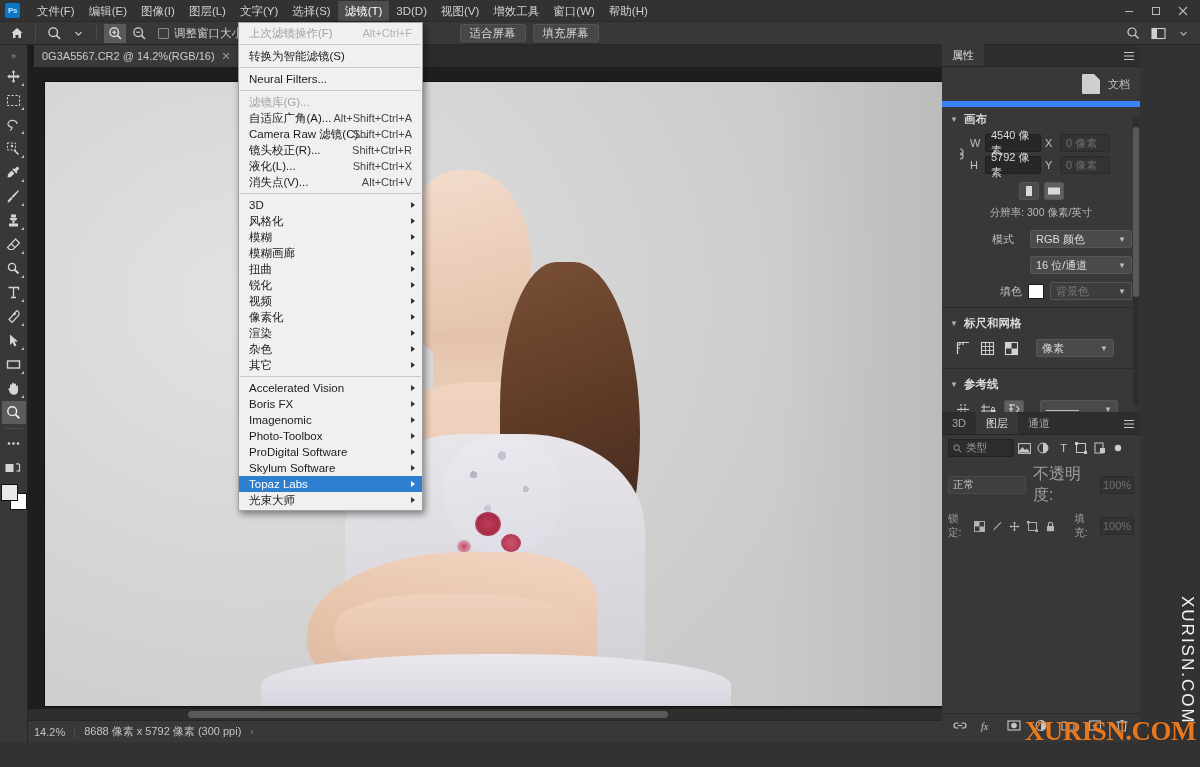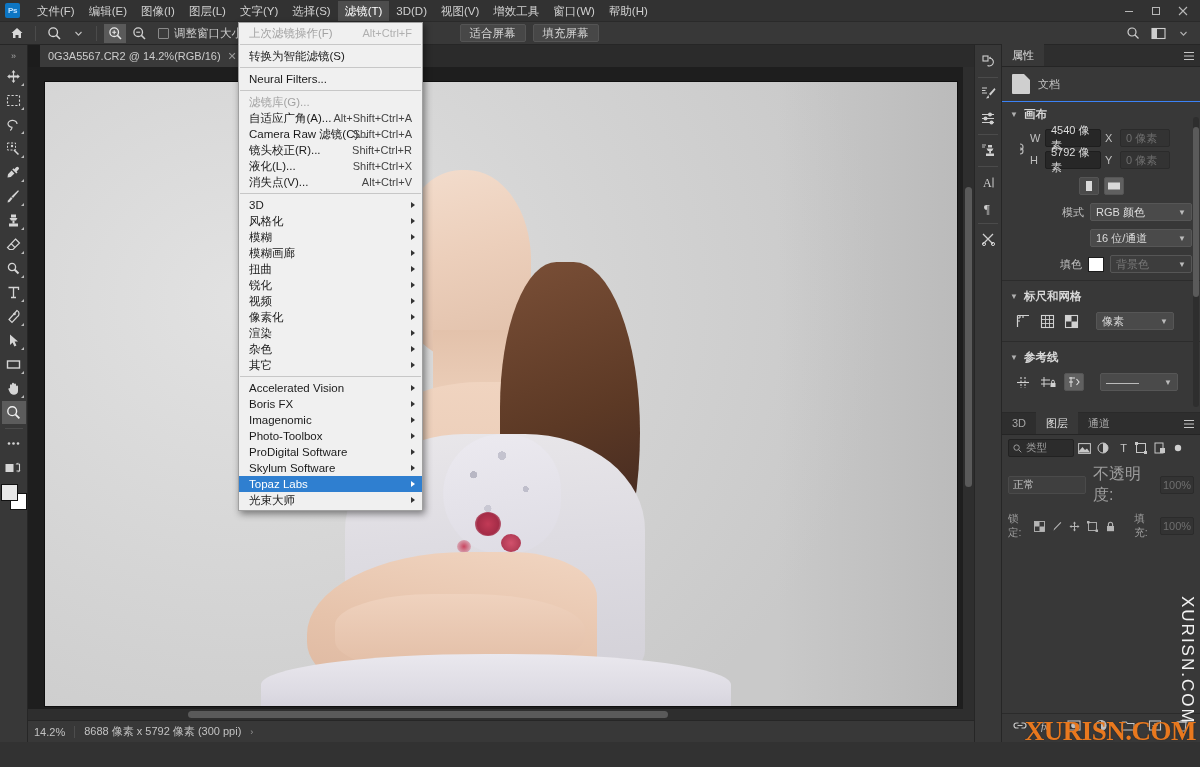--- a/index.html
+++ b/index.html
@@ -89,21 +89,21 @@
     position: absolute; left: 9px; top: 9px; width: 17px; height: 17px;
     background: #fff; border: 1px solid #111;
   }
 
   
   .docarea {
     position: absolute; left: 28px; top: 45px; width: 946px; height: 697px;
     background: #1c1c1c;
   }
   .tabstrip {
-    position: absolute; left: 12px; top: 0; width: 100%; height: 22px;
+    position: absolute; left: 6px; top: 0; width: 100%; height: 22px;
     background: #2b2b2b; display: flex; align-items: flex-end;
   }
   .doctab {
     height: 22px; background: #3a3a3a; color: #cccccc; font-size: 11px;
     display: flex; align-items: center; padding: 0 8px; gap: 7px;
     border-right: 1px solid #252525; white-space: nowrap;
   }
   .tab-close { color: #9a9a9a; font-size: 11px; }
   .canvas-wrap {
     position: absolute; left: 0; top: 22px; width: 946px; height: 653px;
@@ -232,21 +232,21 @@
     display: flex; flex-direction: column; align-items: center; padding-top: 4px;
   }
   .rail-icon {
     width: 24px; height: 24px; display: flex; align-items: center;
     justify-content: center; color: #cdcdcd; font-size: 13px; margin-bottom: 1px;
   }
   .rail-sep { width: 20px; height: 1px; background: #4b4b4b; margin: 3px 0; }
 
   
   .rpanels {
-    position: absolute; left: 1002px; top: 45px; width: 198px; height: 697px;
+    position: absolute; left: 942px; top: 45px; width: 198px; height: 697px;
     background: #383838;
   }
   .panel-tabs {
     height: 22px; background: #2e2e2e; display: flex; align-items: flex-end;
     border-bottom: 1px solid #252525; position: relative;
   }
   .ptab {
     height: 22px; padding: 0 10px; display: flex; align-items: center;
     font-size: 11px; color: #a6a6a6;
   }
@@ -255,21 +255,22 @@
     position: absolute; right: 5px; top: 6px; color: #c0c0c0; font-size: 10px;
     letter-spacing: 0px; line-height: 9px;
   }
   .panel-body { background: #383838; }
   .prow {
     display: flex; align-items: center; gap: 6px; padding: 4px 8px;
     font-size: 11px; color: #c8c8c8;
   }
   .doc-head {
     display: flex; align-items: center; gap: 8px; padding: 7px 10px;
-    border-bottom: 1px solid #3b82f6;
+    border-bottom: 6px solid #3b82f6;
+    justify-content: flex-end;
   }
   .doc-ico {
     width: 18px; height: 20px; background: #cfcfcf; border-radius: 1px;
     position: relative;
   }
   .doc-ico::after {
     content: ""; position: absolute; right: 0; top: 0;
     border-left: 6px solid transparent; border-top: 6px solid #383838;
   }
   .sec-head {
@@ -785,22 +786,23 @@
                 <rect x="3" y="1" width="6" height="10" fill="#dadada"></rect>
               </svg>
           </div>
           <div class="sq-btn on">
             <svg width="14" height="12" viewBox="0 0 14 12">
                 <rect x="1" y="2.5" width="12" height="7" fill="#dadada"></rect>
               </svg>
           </div>
         </div>
 
-
-        <div class="prow" style="justify-content:flex-end; gap:6px;">
+        <div style="text-align:center; font-size:10.5px; color:#b8b8b8; padding:2px 0 6px;">分辨率: 300 像素/英寸</div>
+
+        <div class="prow" style="justify-content:flex-end; gap:16px;">
           <span class="lbl">模式</span>
           <div class="sel" style="width:102px">
             <span>RGB 颜色</span>
             <span class="cv">▼</span>
           </div>
         </div>
 
         <div class="prow" style="justify-content:flex-end;">
           <div class="sel" style="width:102px">
             <span>16 位/通道</span>

